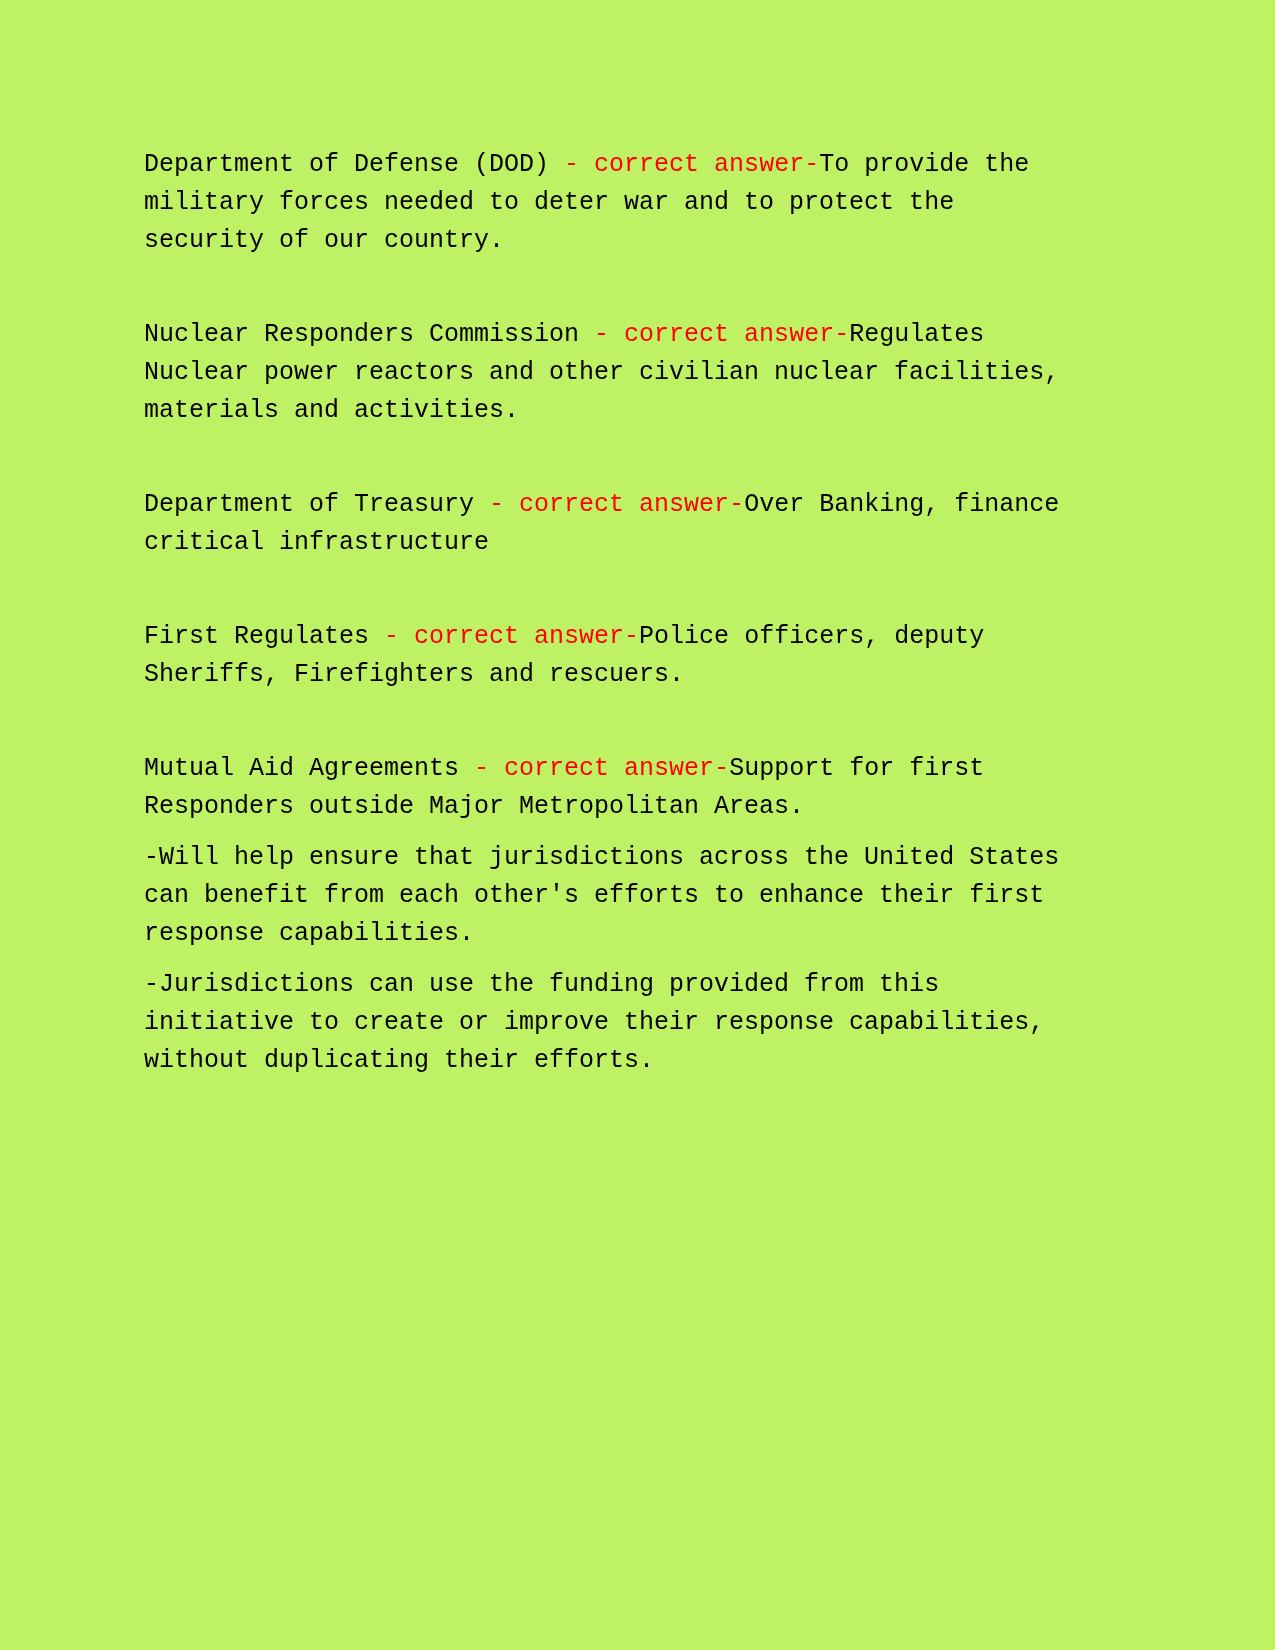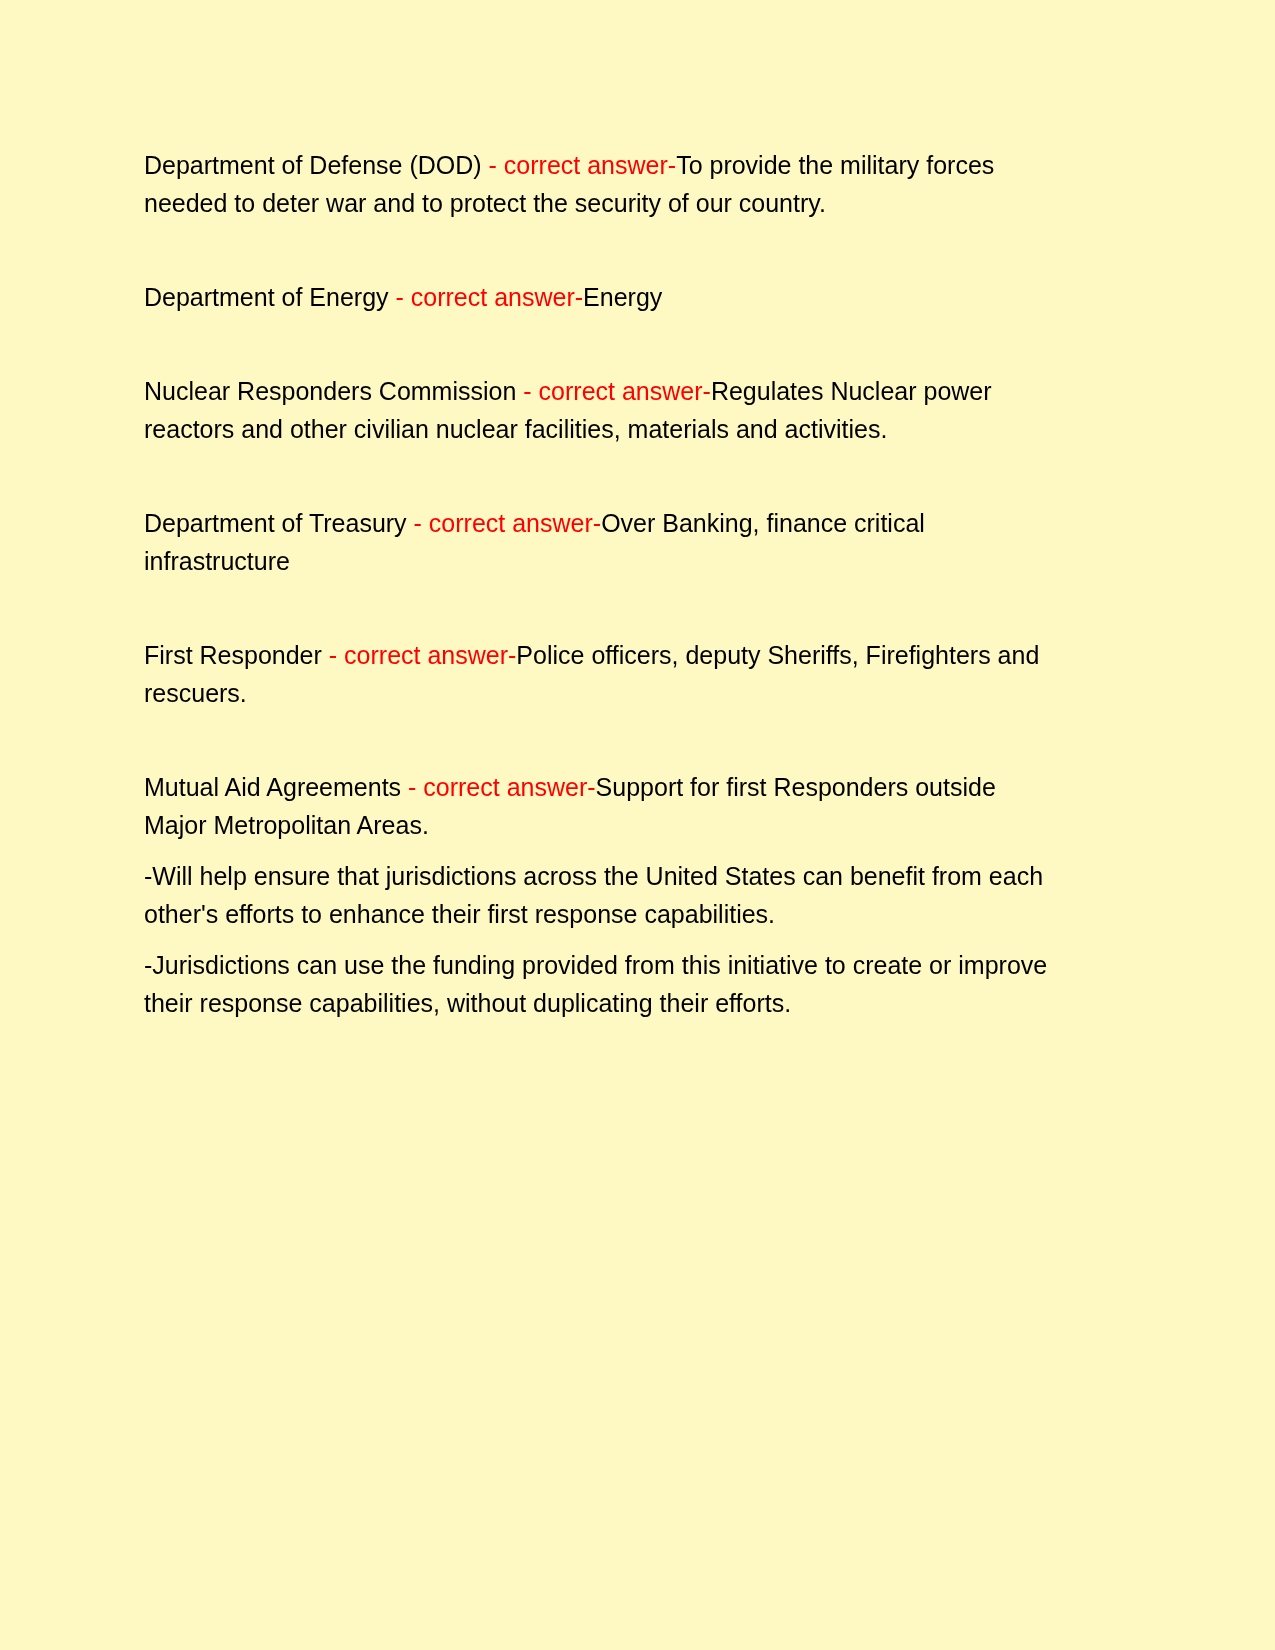--- a/index.html
+++ b/index.html
@@ -5,24 +5,24 @@
   html, body {
     margin: 0;
     padding: 0;
     background: #ffffff;
   }
   .page {
     position: relative;
     width: 1275px;
     height: 1650px;
     box-sizing: border-box;
-    background: #fef9c3;
+    background: #bef264;
     padding: 146px 0 0 144px;
     overflow: hidden;
-    font-family: Liberation Sans, sans-serif;
+    font-family: Liberation Mono, monospace;
     font-size: 25px;
     line-height: 38px;
     color: #000000;
   }
   .content {
     width: 920px;
   }
   .entry {
     margin: 0 0 56px 0;
   }
@@ -36,35 +36,32 @@
 </head>
 <body>
 
 <div class="page">
   <div class="content">
 
     <div class="entry">
       <p><span>Department of Defense (DOD)</span> <span class="marker">- correct answer-</span><span>To provide the military forces needed to deter war and to protect the security of our country.</span></p>
     </div>
 
-    <div class="entry">
-      <p><span>Department of Energy</span> <span class="marker">- correct answer-</span><span>Energy</span></p>
-    </div>
 
     <div class="entry">
       <p><span>Nuclear Responders Commission</span> <span class="marker">- correct answer-</span><span>Regulates Nuclear power reactors and other civilian nuclear facilities, materials and activities.</span></p>
     </div>
 
     <div class="entry">
       <p><span>Department of Treasury</span> <span class="marker">- correct answer-</span><span>Over Banking, finance critical infrastructure</span></p>
     </div>
 
 
     <div class="entry">
-      <p><span>First Responder</span> <span class="marker">- correct answer-</span><span>Police officers, deputy Sheriffs, Firefighters and rescuers.</span></p>
+      <p><span>First Regulates</span> <span class="marker">- correct answer-</span><span>Police officers, deputy Sheriffs, Firefighters and rescuers.</span></p>
     </div>
 
 
     <div class="entry">
       <p><span>Mutual Aid Agreements</span> <span class="marker">- correct answer-</span><span>Support for first Responders outside Major Metropolitan Areas.</span></p>
       <p><span>-Will help ensure that jurisdictions across the United States can benefit from each other's efforts to enhance their first response capabilities.</span></p>
       <p><span>-Jurisdictions can use the funding provided from this initiative to create or improve their response capabilities, without duplicating their efforts.</span></p>
     </div>
 
   </div>

